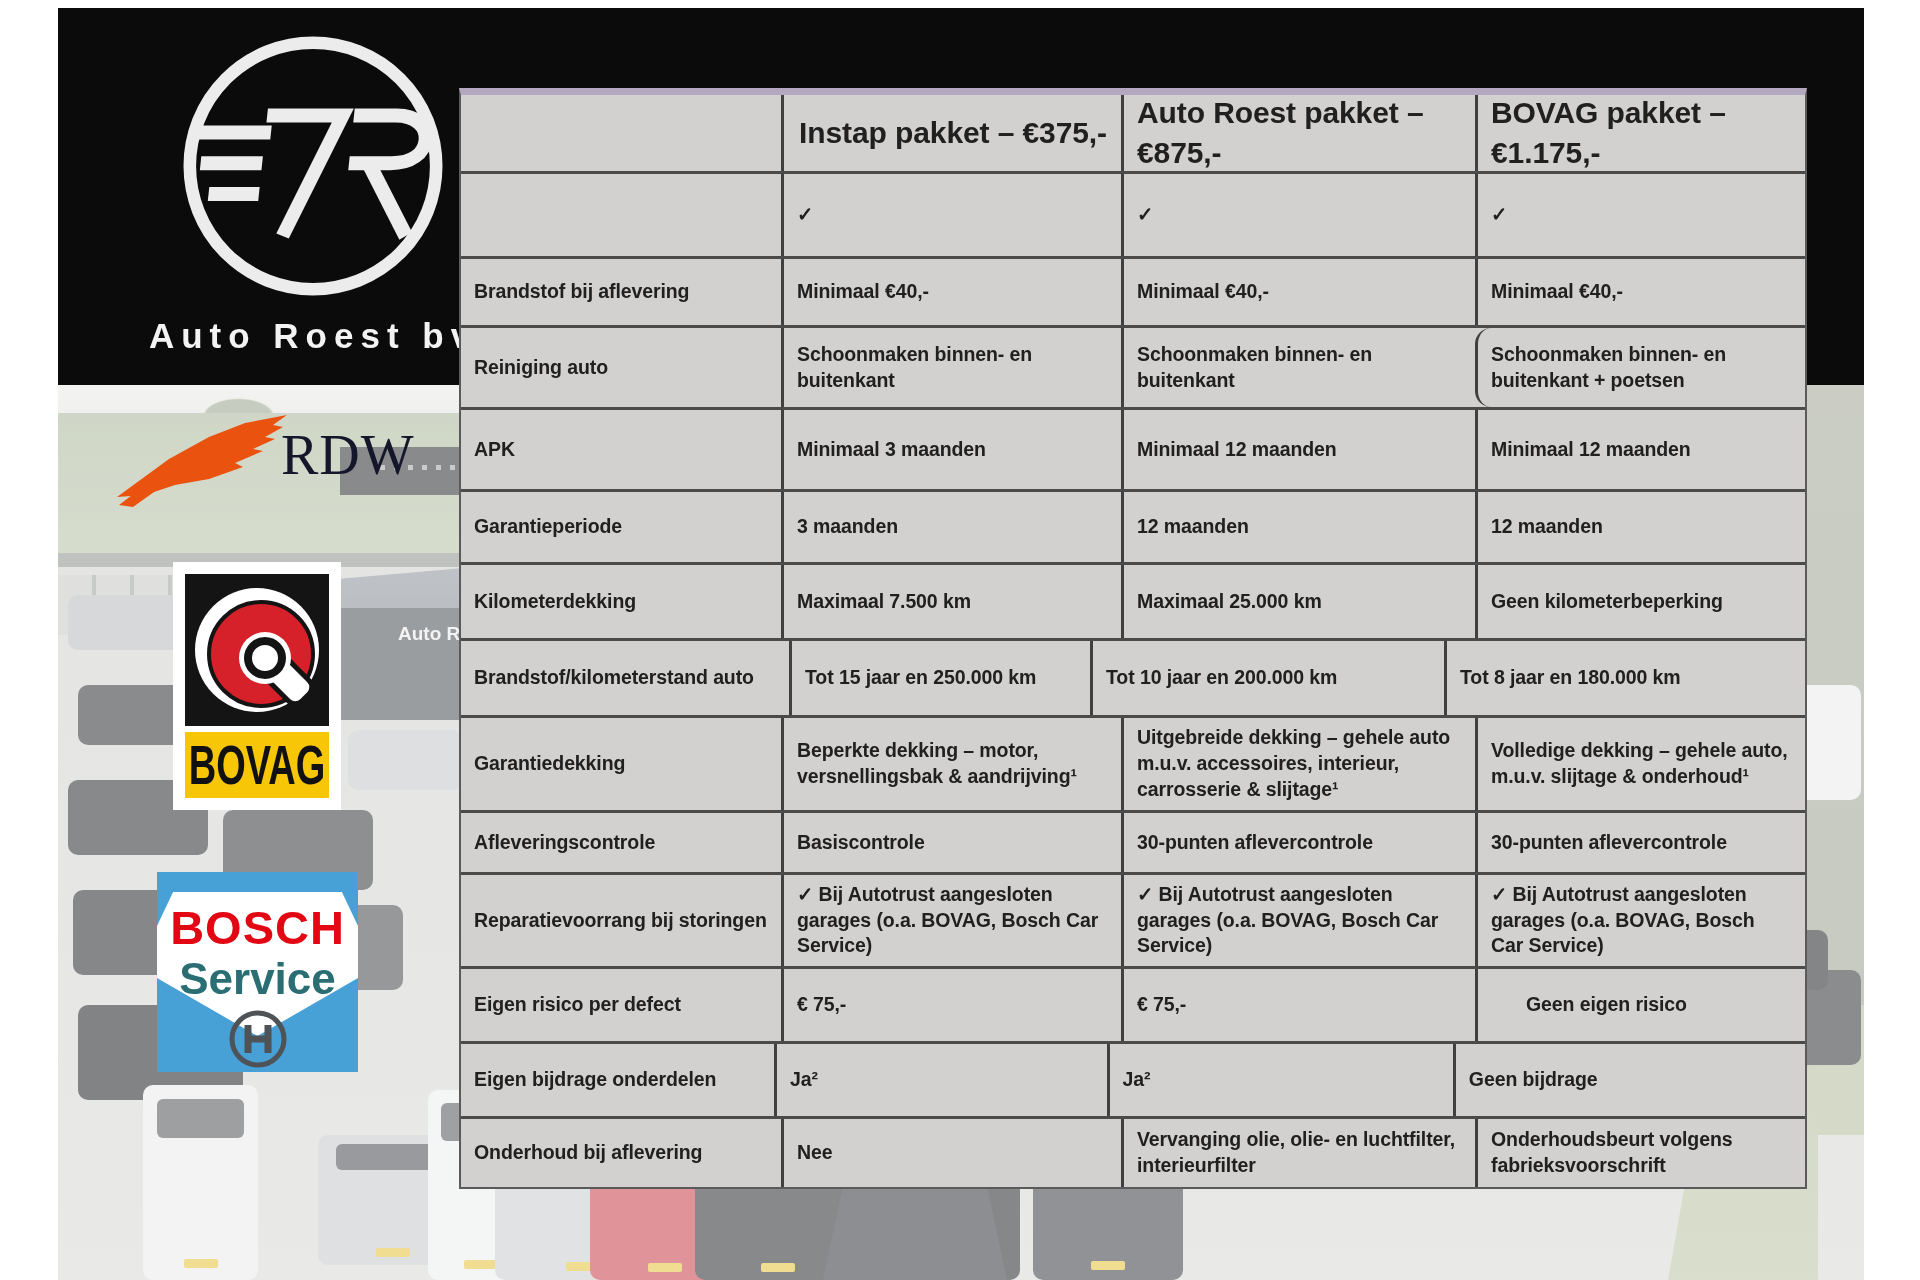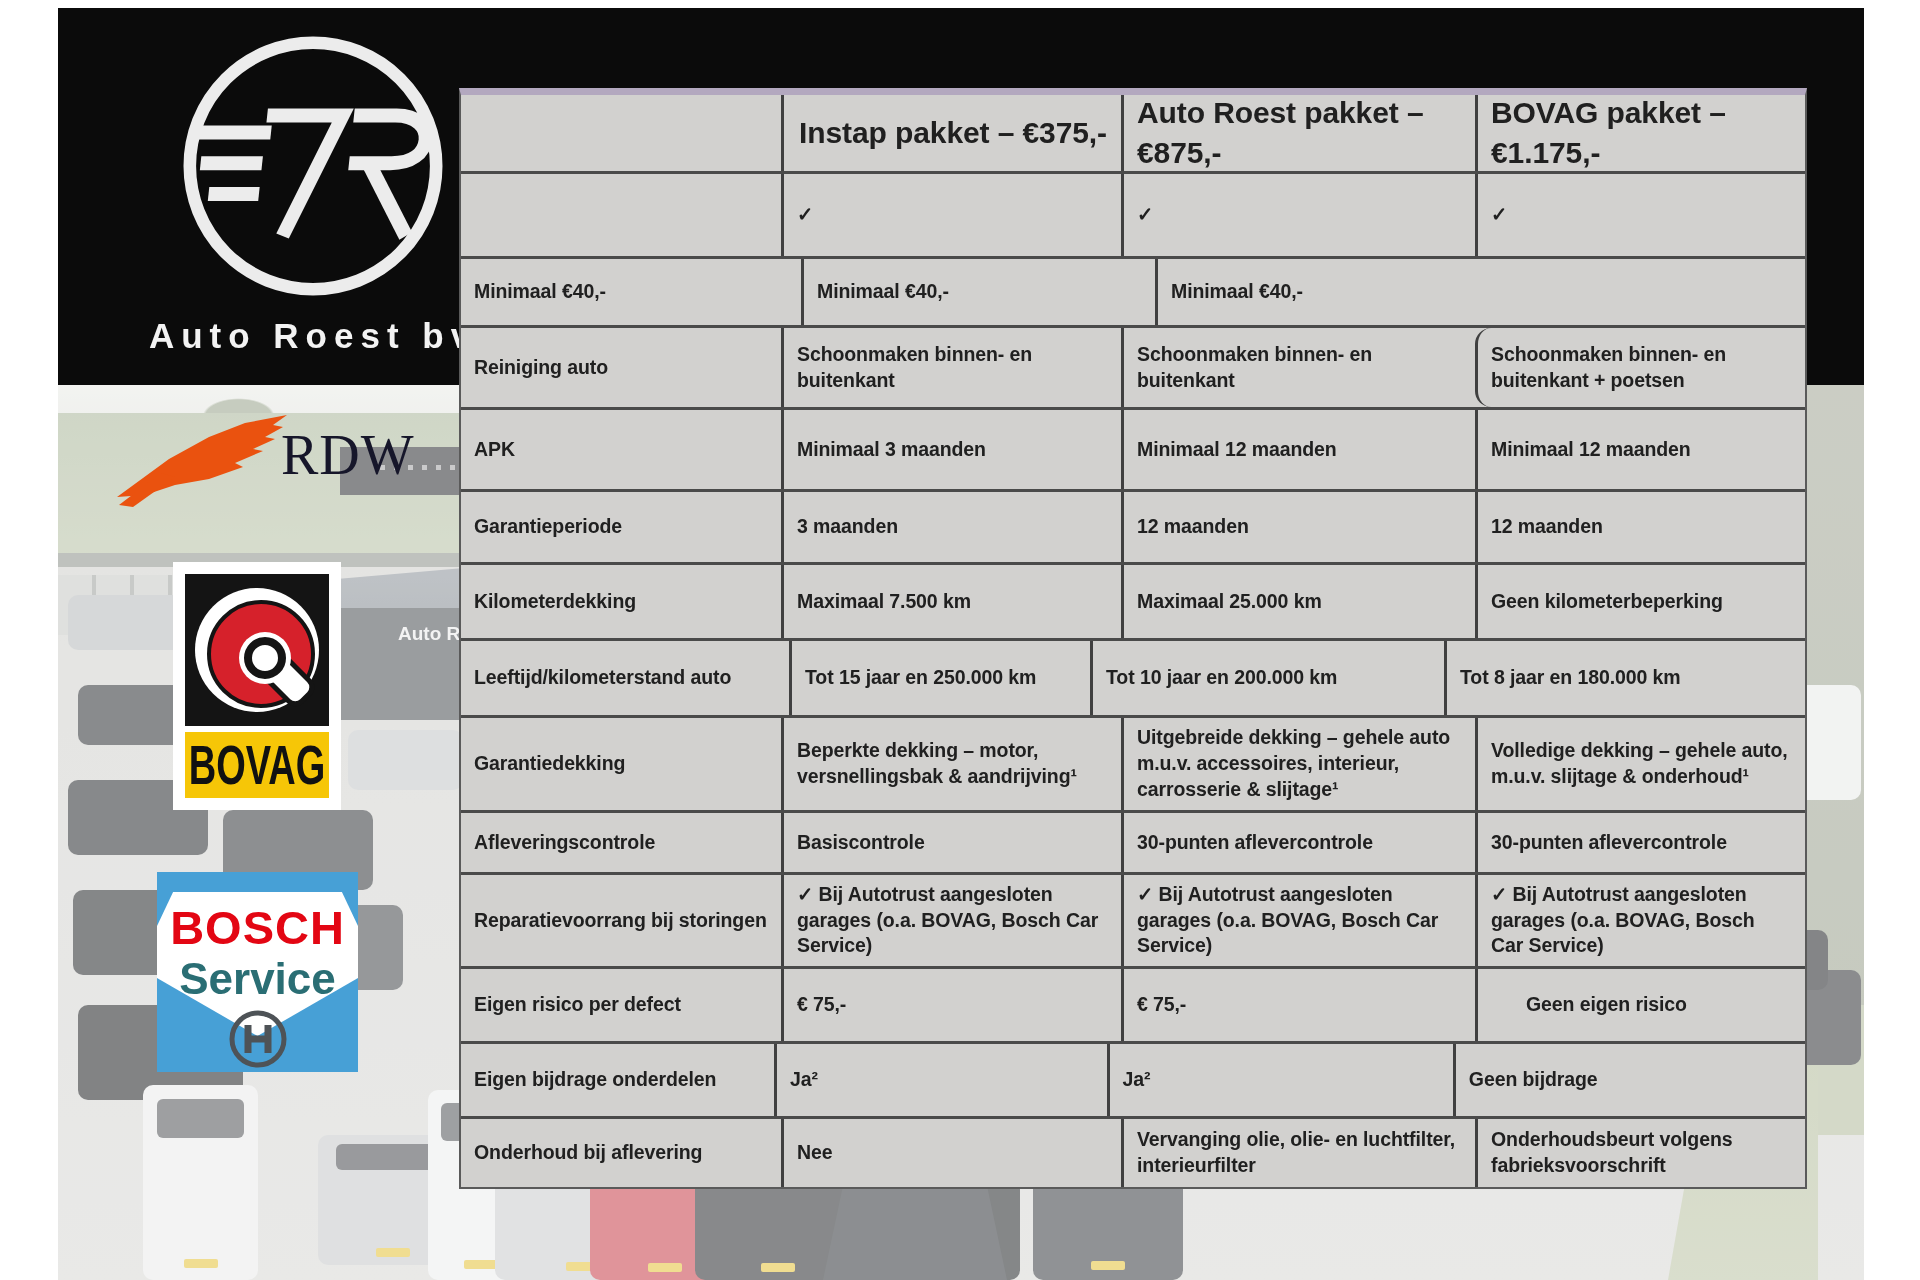--- a/index.html
+++ b/index.html
@@ -212,20 +212,23 @@
           <span>✓</span>
         </div>
         <div class="pkg-cell" style="width: 354px;">
           <span>✓</span>
         </div>
         <div class="pkg-cell" style="width: 330px;">
           <span>✓</span>
         </div>
       </div>
       <div class="pkg-row" style="height: 69px;">
+        <div class="pkg-cell" style="width: 320px;">
+          <span>Brandstof bij aflevering</span>
+        </div>
         <div class="pkg-cell" style="width: 340px;">
           <span>Minimaal €40,-</span>
         </div>
         <div class="pkg-cell" style="width: 354px;">
           <span>Minimaal €40,-</span>
         </div>
         <div class="pkg-cell" style="width: 330px;">
           <span>Minimaal €40,-</span>
         </div>
       </div>
@@ -280,21 +283,21 @@
         </div>
         <div class="pkg-cell" style="width: 354px;">
           <span>Maximaal 25.000 km</span>
         </div>
         <div class="pkg-cell" style="width: 330px;">
           <span>Geen kilometerbeperking</span>
         </div>
       </div>
       <div class="pkg-row" style="height: 77px;">
         <div class="pkg-cell" style="width: 320px;">
-          <span>Leeftijd/kilometerstand auto</span>
+          <span>Brandstof/kilometerstand auto</span>
         </div>
         <div class="pkg-cell" style="width: 301px; margin-left: 8px;">
           <span>Tot 15 jaar en 250.000 km</span>
         </div>
         <div class="pkg-cell" style="width: 354px;">
           <span>Tot 10 jaar en 200.000 km</span>
         </div>
         <div class="pkg-cell" style="width: 330px;">
           <span>Tot 8 jaar en 180.000 km</span>
         </div>

